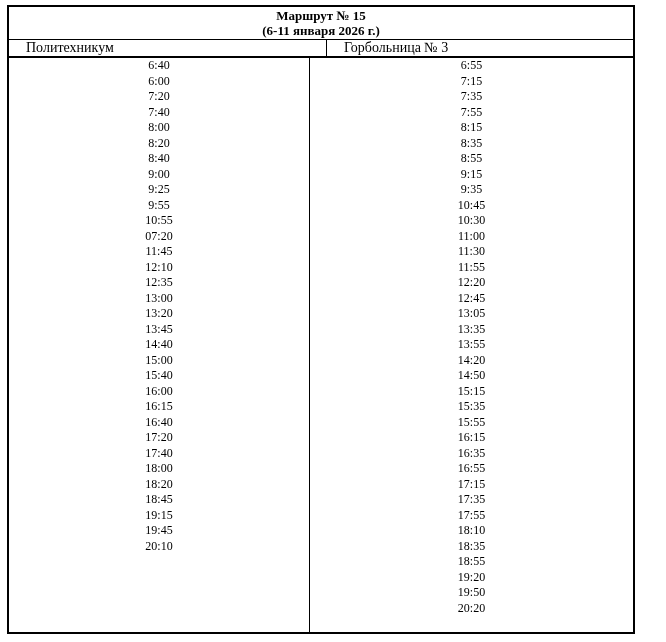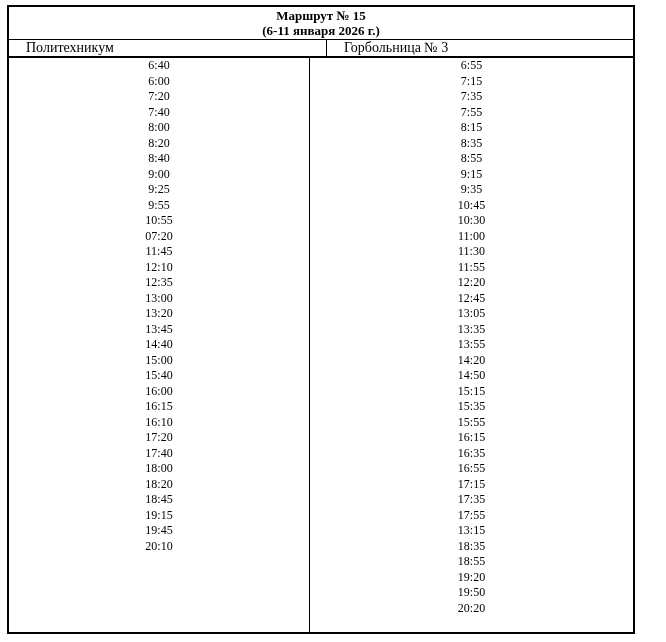--- a/index.html
+++ b/index.html
@@ -108,21 +108,21 @@
           <div class="time-cell">12:10</div>
           <div class="time-cell">12:35</div>
           <div class="time-cell">13:00</div>
           <div class="time-cell">13:20</div>
           <div class="time-cell">13:45</div>
           <div class="time-cell">14:40</div>
           <div class="time-cell">15:00</div>
           <div class="time-cell">15:40</div>
           <div class="time-cell">16:00</div>
           <div class="time-cell">16:15</div>
-          <div class="time-cell">16:10</div>
+          <div class="time-cell">16:40</div>
           <div class="time-cell">17:20</div>
           <div class="time-cell">17:40</div>
           <div class="time-cell">18:00</div>
           <div class="time-cell">18:20</div>
           <div class="time-cell">18:45</div>
           <div class="time-cell">19:15</div>
           <div class="time-cell">19:45</div>
           <div class="time-cell">20:10</div>
         </div>
       <div class="times-col cell-right">
@@ -149,21 +149,21 @@
           <div class="time-cell">14:50</div>
           <div class="time-cell">15:15</div>
           <div class="time-cell">15:35</div>
           <div class="time-cell">15:55</div>
           <div class="time-cell">16:15</div>
           <div class="time-cell">16:35</div>
           <div class="time-cell">16:55</div>
           <div class="time-cell">17:15</div>
           <div class="time-cell">17:35</div>
           <div class="time-cell">17:55</div>
-          <div class="time-cell">13:15</div>
+          <div class="time-cell">18:10</div>
           <div class="time-cell">18:35</div>
           <div class="time-cell">18:55</div>
           <div class="time-cell">19:20</div>
           <div class="time-cell">19:50</div>
           <div class="time-cell">20:20</div>
         </div>
     </div>
 
   </div>
 </div>

